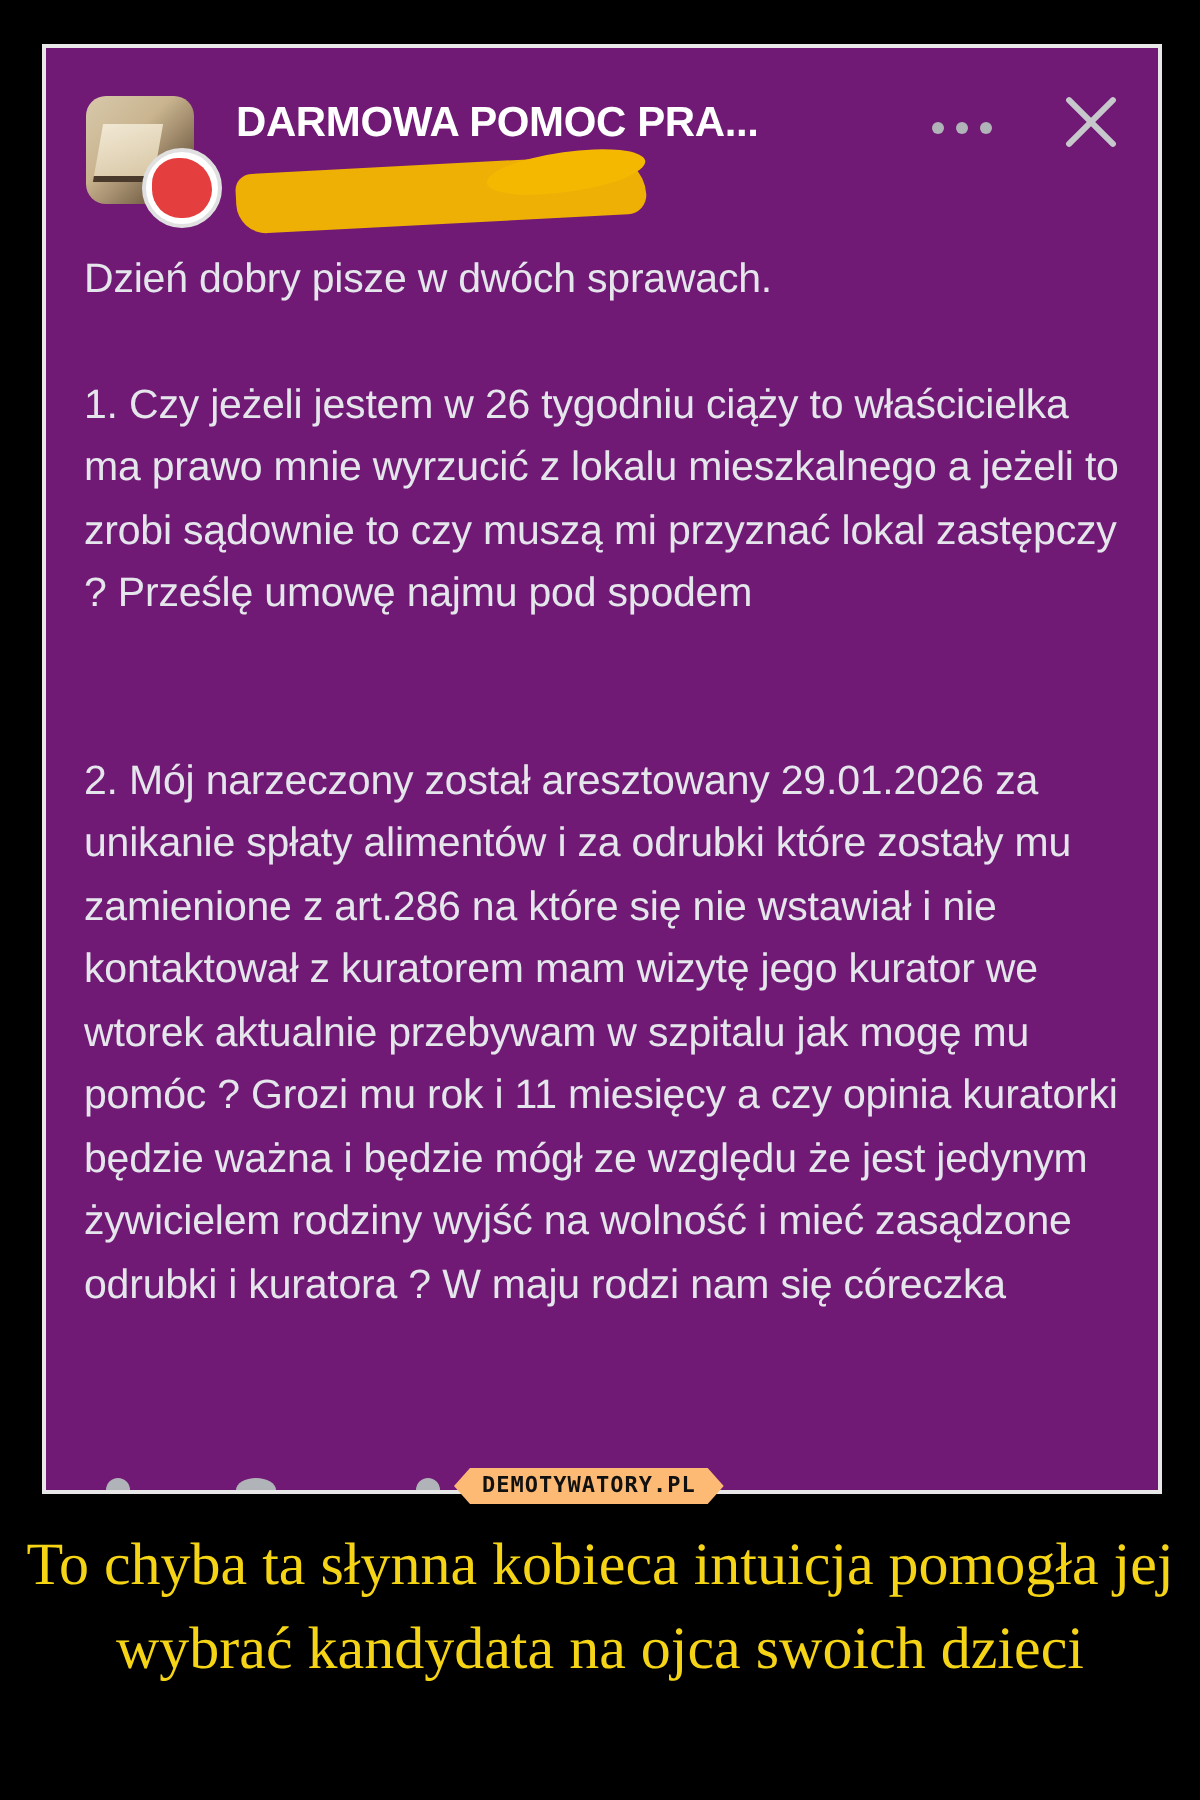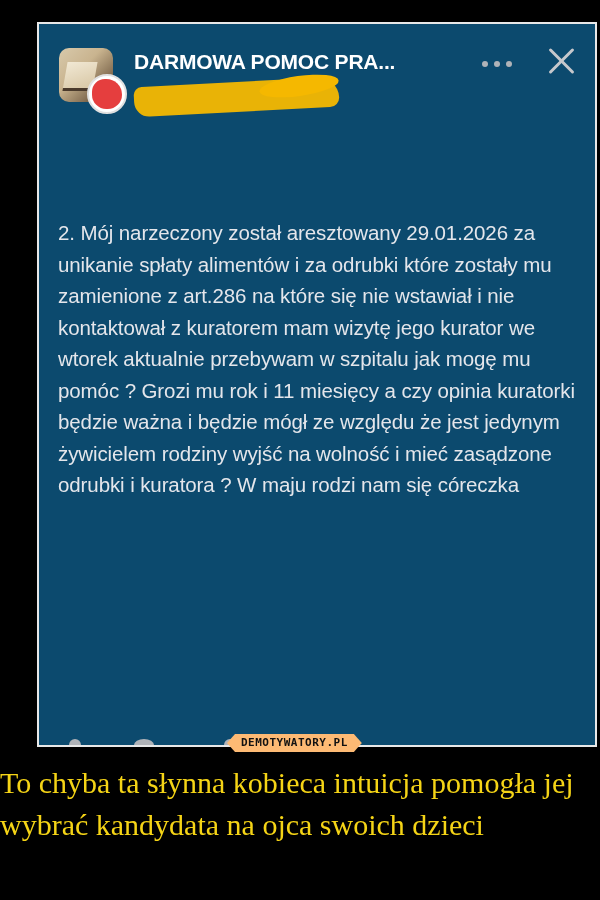--- a/index.html
+++ b/index.html
@@ -2,21 +2,21 @@
 <html><head>
   <meta charset="utf-8">
   <style>
     html, body { margin: 0; padding: 0; }
     body {
       width: 600px; height: 900px; background: #000; position: relative; overflow: hidden;
       font-family: "Liberation Sans", sans-serif;
     }
     .frame {
       position: absolute; left: 21px; top: 22px; width: 556px; height: 721px;
-      border: 2px solid #e8e8e8; background: #0c4a6e; overflow: hidden; margin-left: 16px;
+      border: 2px solid #e8e8e8; background: #701a75; overflow: hidden;
     }
     .header { position: absolute; left: 0; top: 0; width: 100%; height: 100px; }
     .avatar {
       position: absolute; left: 20px; top: 24px; width: 54px; height: 54px; border-radius: 10px;
       background: linear-gradient(135deg, #d8c9ab 0%, #c9b48f 40%, #8a7458 70%, #3b2d22 100%);
       overflow: hidden;
     }
     .avatar .book {
       position: absolute; left: 6px; top: 14px; width: 30px; height: 26px;
       background: linear-gradient(160deg, #f1e8d4, #d8c7a5); transform: skewX(-10deg);
@@ -81,21 +81,21 @@
     .bottom-peek span {
       position: absolute; bottom: -6px; width: 12px; height: 12px; border-radius: 50%; background: #b0b3b8;
     }
     .watermark {
       position: absolute; left: 227px; top: 734px; height: 18px; padding: 0 14px;
       background: #fdba74; color: #111; font-family: "DejaVu Sans Mono", monospace; font-weight: bold;
       font-size: 11px; line-height: 18px; letter-spacing: 0.5px;
       clip-path: polygon(8px 0, calc(100% - 8px) 0, 100% 50%, calc(100% - 8px) 100%, 8px 100%, 0 50%);
     }
     .caption {
-      position: absolute; left: 0; top: 762px; width: 600px; text-align: left;
+      position: absolute; left: 0; top: 762px; width: 600px; text-align: center;
       color: #f5d416; font-family: "Liberation Serif", serif; font-size: 30px; line-height: 42px;
     }
   </style>
 </head>
 <body>
 
 <div class="frame">
   <div class="header">
     <div class="avatar">
       <div class="book"></div>
@@ -108,21 +108,23 @@
     <div class="redaction2"></div>
     <div class="more-icon">
       <span></span>
       <span></span>
       <span></span>
     </div>
     <div class="close-icon"></div>
   </div>
 
   <div class="post-body">
+    <p>Dzień dobry pisze w dwóch sprawach.</p>
     <div class="gap1"></div>
+    <p>1. Czy jeżeli jestem w 26 tygodniu ciąży to właścicielka ma prawo mnie wyrzucić z lokalu mieszkalnego a jeżeli to zrobi sądownie to czy muszą mi przyznać lokal zastępczy ? Prześlę umowę najmu pod spodem</p>
     <div class="gap2"></div>
     <p>2. Mój narzeczony został aresztowany 29.01.2026 za unikanie spłaty alimentów i za odrubki które zostały mu zamienione z art.286 na które się nie wstawiał i nie kontaktował z kuratorem mam wizytę jego kurator we wtorek aktualnie przebywam w szpitalu jak mogę mu pomóc ? Grozi mu rok i 11 miesięcy a czy opinia kuratorki będzie ważna i będzie mógł ze względu że jest jedynym żywicielem rodziny wyjść na wolność i mieć zasądzone odrubki i kuratora ? W maju rodzi nam się córeczka</p>
   </div>
 
   <div class="bottom-peek">
     <span style="left:30px"></span>
     <span style="left:95px;width:20px"></span>
     <span style="left:185px"></span>
   </div>
 </div>

